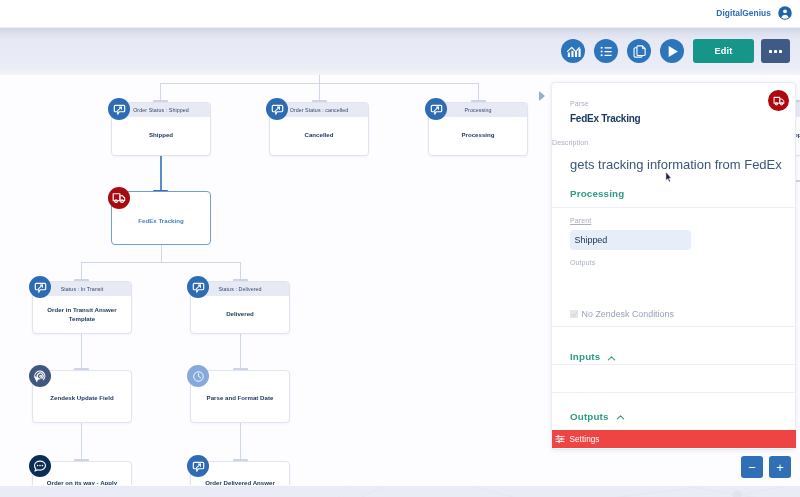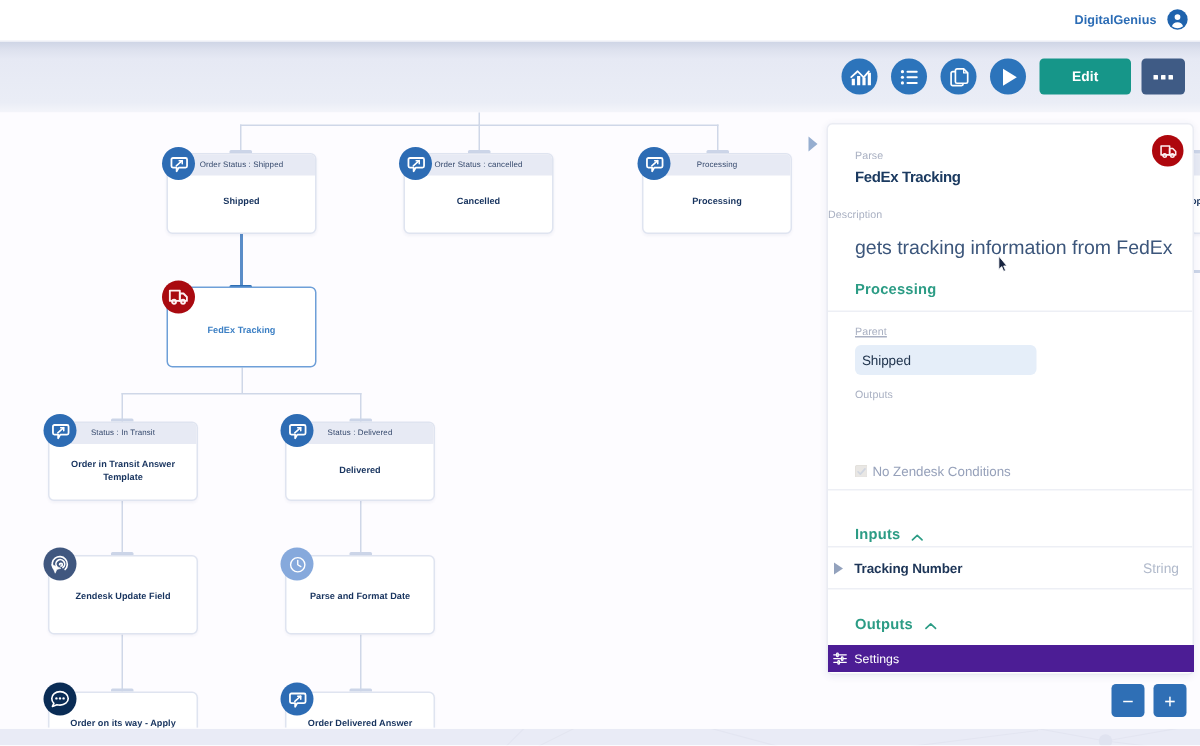--- a/index.html
+++ b/index.html
@@ -69,21 +69,21 @@
          border:1px solid #eaecf3;border-radius:4px;box-shadow:0 1px 5px rgba(40,60,110,0.08);
          overflow:hidden;}
   .plabel{font-size:7.1px;color:#a9b0c2;letter-spacing:0.06px;}
   .ptitle{font-size:9.8px;color:#2c9c85;font-weight:bold;letter-spacing:0.15px;}
   #panel-truck{position:absolute;left:216px;top:7px;width:21px;height:21px;border-radius:50%;
       background:#ae070d;display:flex;align-items:center;justify-content:center;}
   .pinput{box-sizing:border-box;height:20px;border-radius:4px;display:flex;align-items:center;
       padding:0 4.6px;font-size:9px;letter-spacing:-0.05px;}
   .pinput.filled{background:#e5eef9;color:#22364f;}
   .pinput.empty{border:1px solid #dfe4ef;color:#bcc6d8;background:#fff;}
-  #settingsbar{position:absolute;left:552px;top:430px;width:244px;height:18px;background:#4c1d95;
+  #settingsbar{position:absolute;left:552px;top:430px;width:244px;height:18px;background:#ef4444;
       display:flex;align-items:center;padding-left:3px;box-sizing:border-box;}
   #settingsbar .slabel{font-size:8.2px;color:#fff;margin-left:4.5px;letter-spacing:0.05px;}
   #cursor{position:absolute;left:665px;top:169px;width:7px;height:12px;}
 </style>
 </head>
 <body>
 
 <div id="app">
 
   <div id="toolbar">
@@ -343,25 +343,20 @@
     <div style="position:absolute;left:0;top:243px;width:243px;height:1px;background:#edeff5;"></div>
 
     <div style="position:absolute;left:18px;top:268px;display:flex;">
       <span class="ptitle">Inputs</span>
       <svg width="11" height="11" viewBox="0 0 24 24" style="margin-left:6px;margin-top:2px;">
         <path d="M5 15 12 8.4 19 15" fill="none" stroke="#2c9c85" stroke-width="2.4" stroke-linecap="round" stroke-linejoin="round"></path>
       </svg>
     </div>
     <div style="position:absolute;left:0;top:281px;width:243px;height:1px;background:#edeff5;"></div>
 
-    <div style="position:absolute;left:3px;top:291px;width:231px;display:flex;align-items:center;">
-      <span style="width:0;height:0;border-left:6px solid #93a2bd;border-top:4.5px solid transparent;border-bottom:4.5px solid transparent;margin-left:0.5px;"></span>
-      <span style="font-size:9px;font-weight:bold;color:#1d3557;margin-left:8px;letter-spacing:-0.1px;">Tracking Number</span>
-      <span style="font-size:9.2px;color:#b1bacb;margin-left:auto;">String</span>
-    </div>
     <div style="position:absolute;left:0;top:309px;width:243px;height:1px;background:#edeff5;"></div>
 
     <div style="position:absolute;left:18px;top:327px;display:flex;align-items:center;">
       <span class="ptitle">Outputs</span>
       <svg width="11" height="11" viewBox="0 0 24 24" style="margin-left:6px;margin-top:2px;">
         <path d="M5 15 12 8.4 19 15" fill="none" stroke="#2c9c85" stroke-width="2.4" stroke-linecap="round" stroke-linejoin="round"></path>
       </svg>
     </div>
 
   </div>

